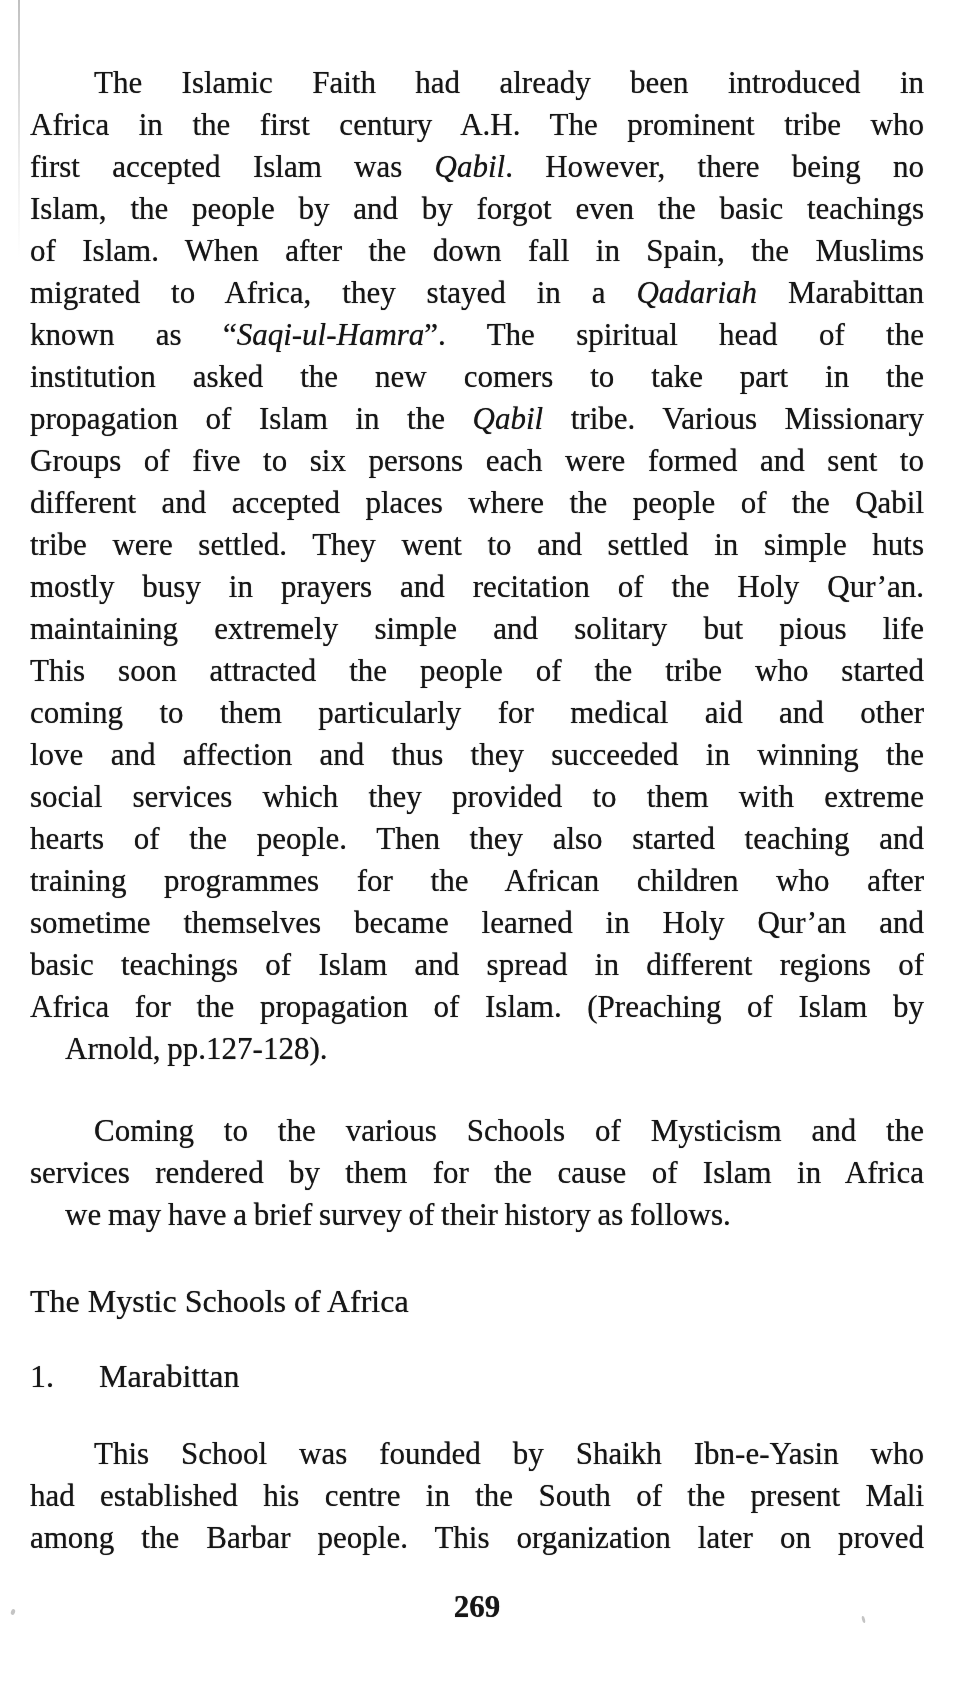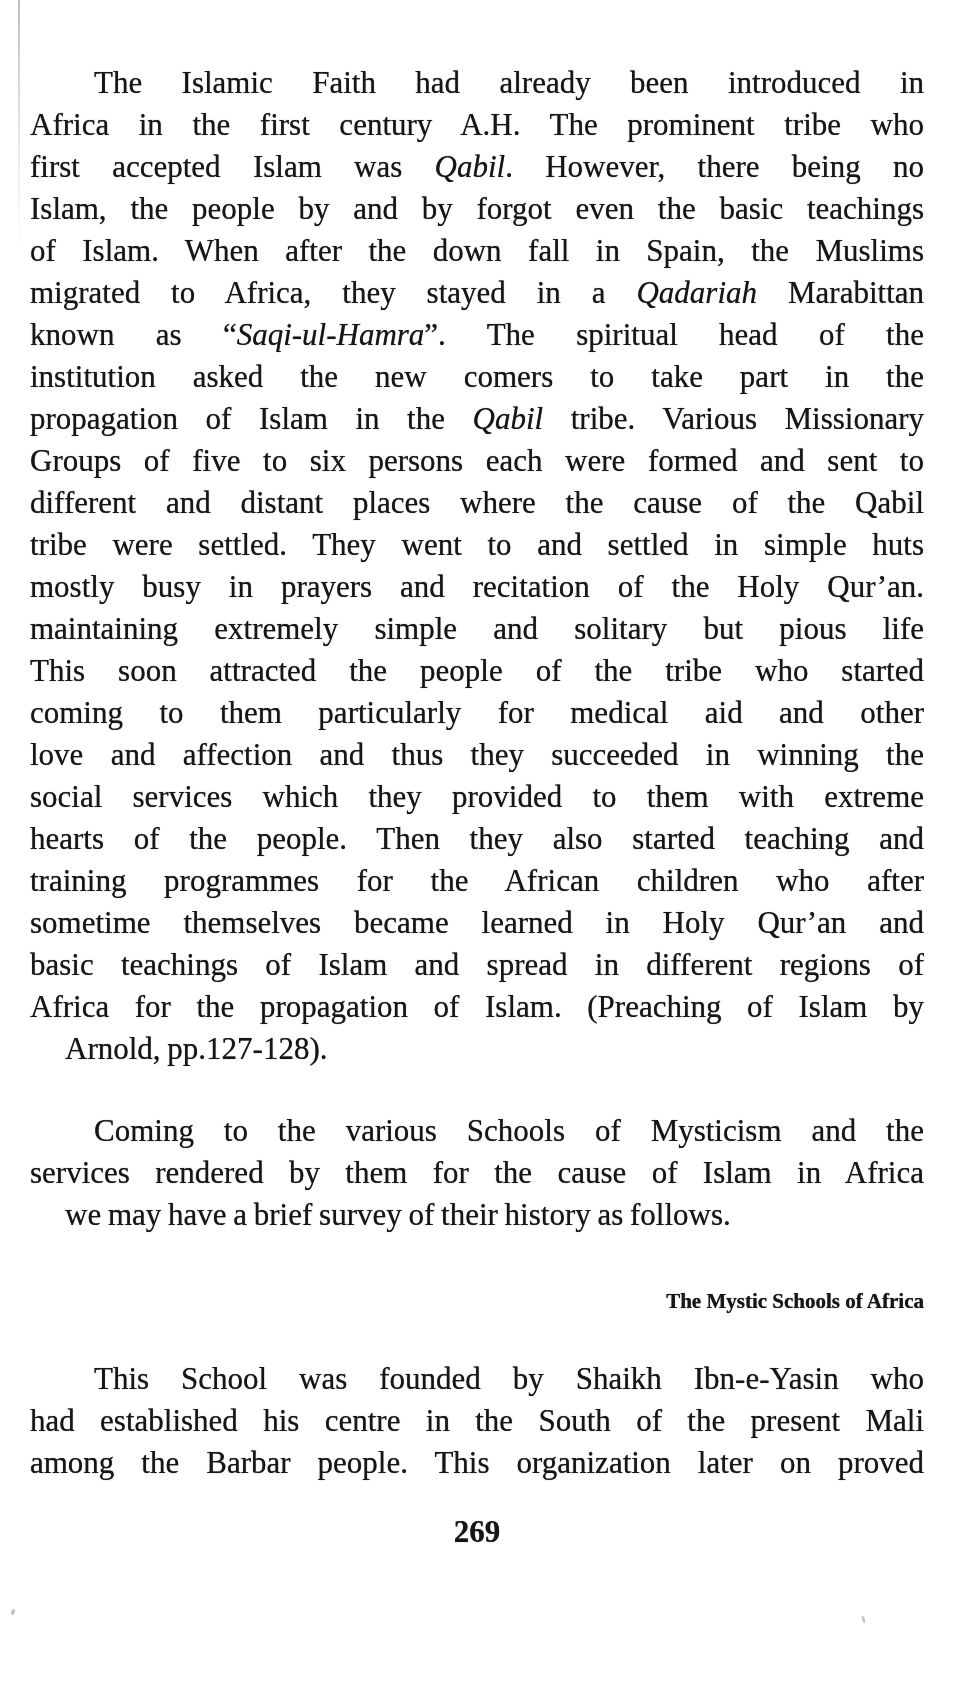--- a/index.html
+++ b/index.html
@@ -24,24 +24,24 @@
     height: 42px;
     overflow: hidden;
     text-shadow: 0 0 0.8px rgba(10,10,10,0.75);
   }
   .line.lastline { text-align-last: auto; margin-left: 35px; }
   .ind { padding-left: 64px; }
   .it { font-style: italic; }
   .p2 { margin-top: 40px; }
   .p3 { margin-top: 36px; }
   .h1, .h2 {
-    font-weight: 700;
-    font-size: 21px;
+    font-weight: 400;
+    font-size: 32px;
     line-height: 42px;
-    text-align: right;
+    text-align: left;
     text-shadow: 0 0 0.8px rgba(10,10,10,0.8);
   }
   .h1 { margin-top: 44px; }
   .h2 { margin-top: 33px; }
   .h2 .num { margin-right: 45px; }
   .pageno {
     margin-top: 27px;
     font-size: 31px;
     line-height: 42px;
     text-align: center;
@@ -74,21 +74,21 @@
     <div class="line ind">The Islamic Faith had already been introduced in</div>
     <div class="line">Africa in the first century A.H. The prominent tribe who</div>
     <div class="line"><span>first accepted Islam was </span><span class="it">Qabil</span><span>. However, there being no</span></div>
     <div class="line">Islam, the people by and by forgot even the basic teachings</div>
     <div class="line">of Islam. When after the down fall in Spain, the Muslims</div>
     <div class="line"><span>migrated to Africa, they stayed in a </span><span class="it">Qadariah</span><span> Marabittan</span></div>
     <div class="line"><span>known as “</span><span class="it">Saqi-ul-Hamra</span><span>”. The spiritual head of the</span></div>
     <div class="line">institution asked the new comers to take part in the</div>
     <div class="line"><span>propagation of Islam in the </span><span class="it">Qabil</span><span> tribe. Various Missionary</span></div>
     <div class="line">Groups of five to six persons each were formed and sent to</div>
-    <div class="line">different and distant places where the cause of the Qabil</div>
+    <div class="line">different and accepted places where the people of the Qabil</div>
     <div class="line">tribe were settled. They went to and settled in simple huts</div>
     <div class="line">mostly busy in prayers and recitation of the Holy Qur’an.</div>
     <div class="line">maintaining extremely simple and solitary but pious life</div>
     <div class="line">This soon attracted the people of the tribe who started</div>
     <div class="line">coming to them particularly for medical aid and other</div>
     <div class="line">love and affection and thus they succeeded in winning the</div>
     <div class="line">social services which they provided to them with extreme</div>
     <div class="line">hearts of the people. Then they also started teaching and</div>
     <div class="line">training programmes for the African children who after</div>
     <div class="line">sometime themselves became learned in Holy Qur’an and</div>
@@ -98,20 +98,23 @@
   </div>
 
   <div class="para p2">
     <div class="line ind">Coming to the various Schools of Mysticism and the</div>
     <div class="line">services rendered by them for the cause of Islam in Africa</div>
     <div class="line lastline">we may have a brief survey of their history as follows.</div>
   </div>
 
   <div class="h1">The Mystic Schools of Africa</div>
 
+  <div class="h2">
+    <span class="num">1.</span><span>Marabittan</span>
+  </div>
 
   <div class="para p3">
     <div class="line ind">This School was founded by Shaikh Ibn-e-Yasin who</div>
     <div class="line">had established his centre in the South of the present Mali</div>
     <div class="line">among the Barbar people. This organization later on proved</div>
   </div>
 
   <div class="pageno">269</div>
 
 </div>

